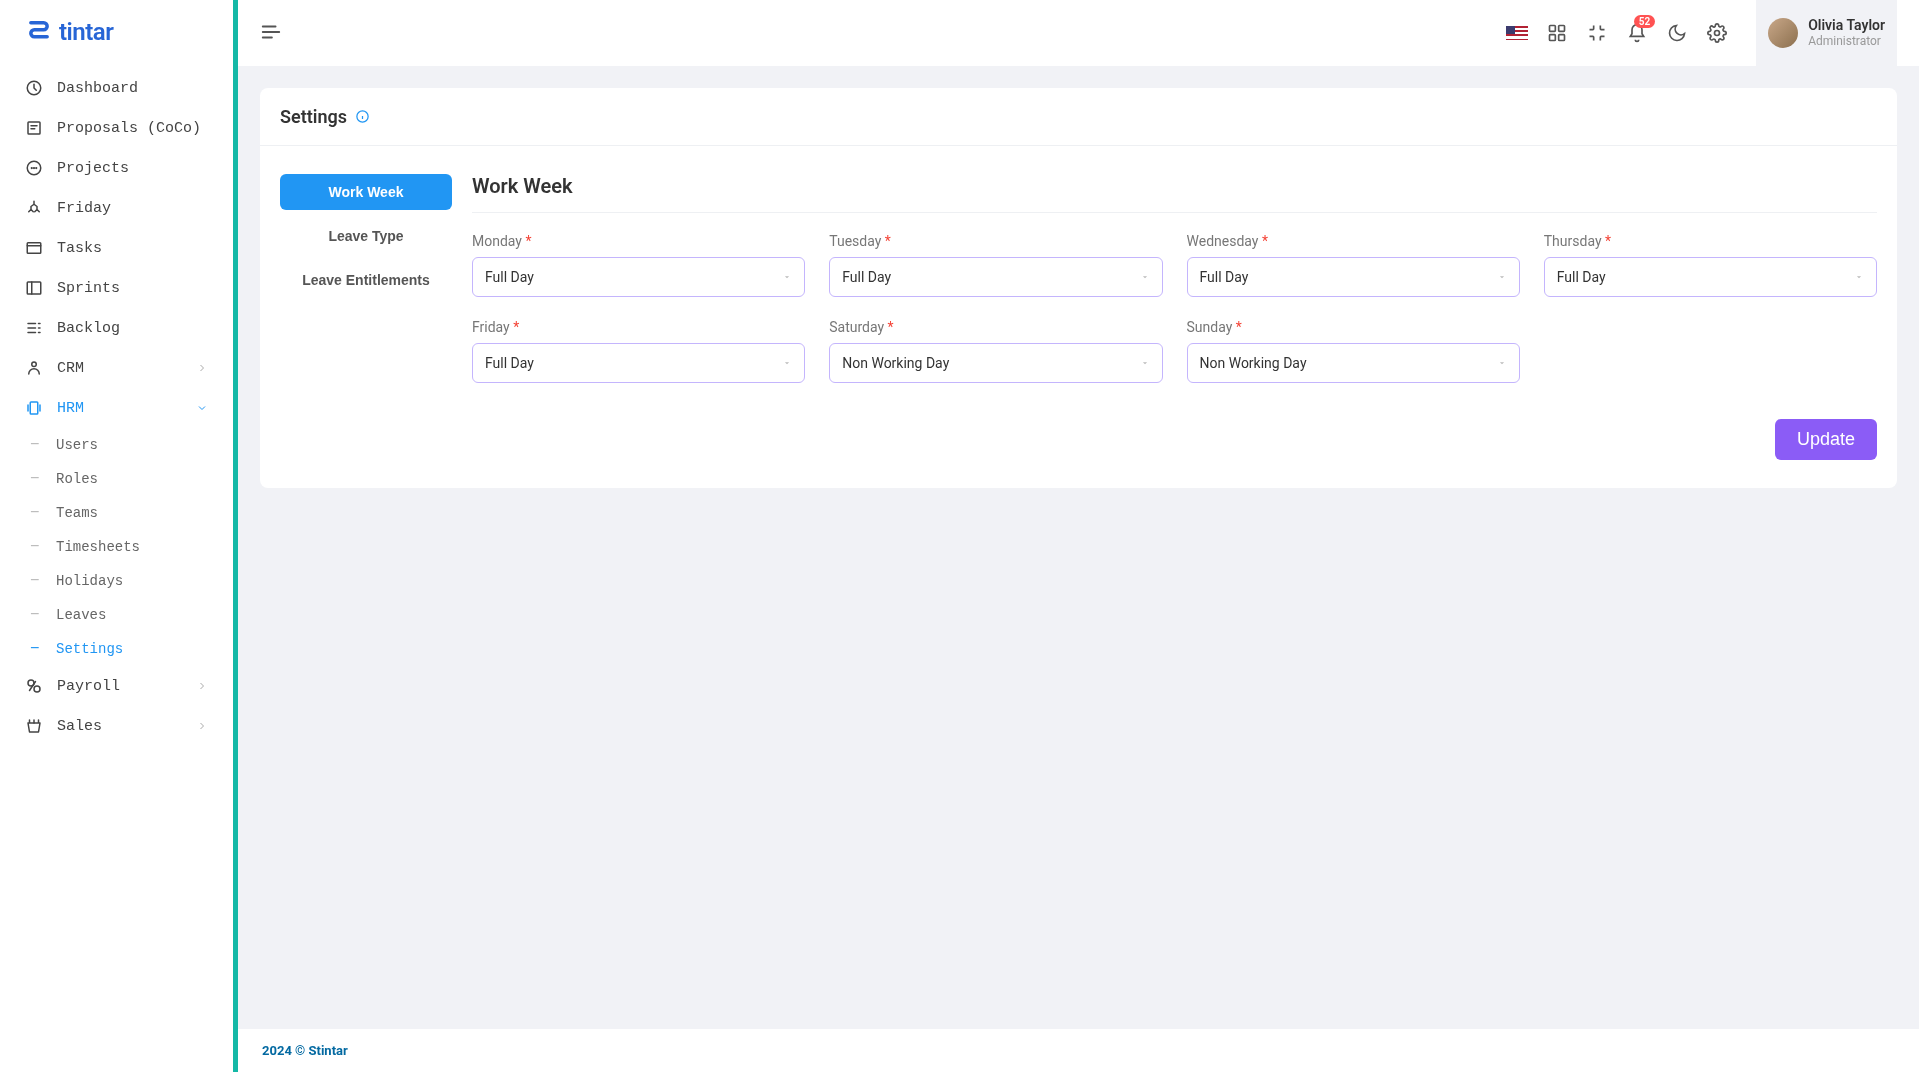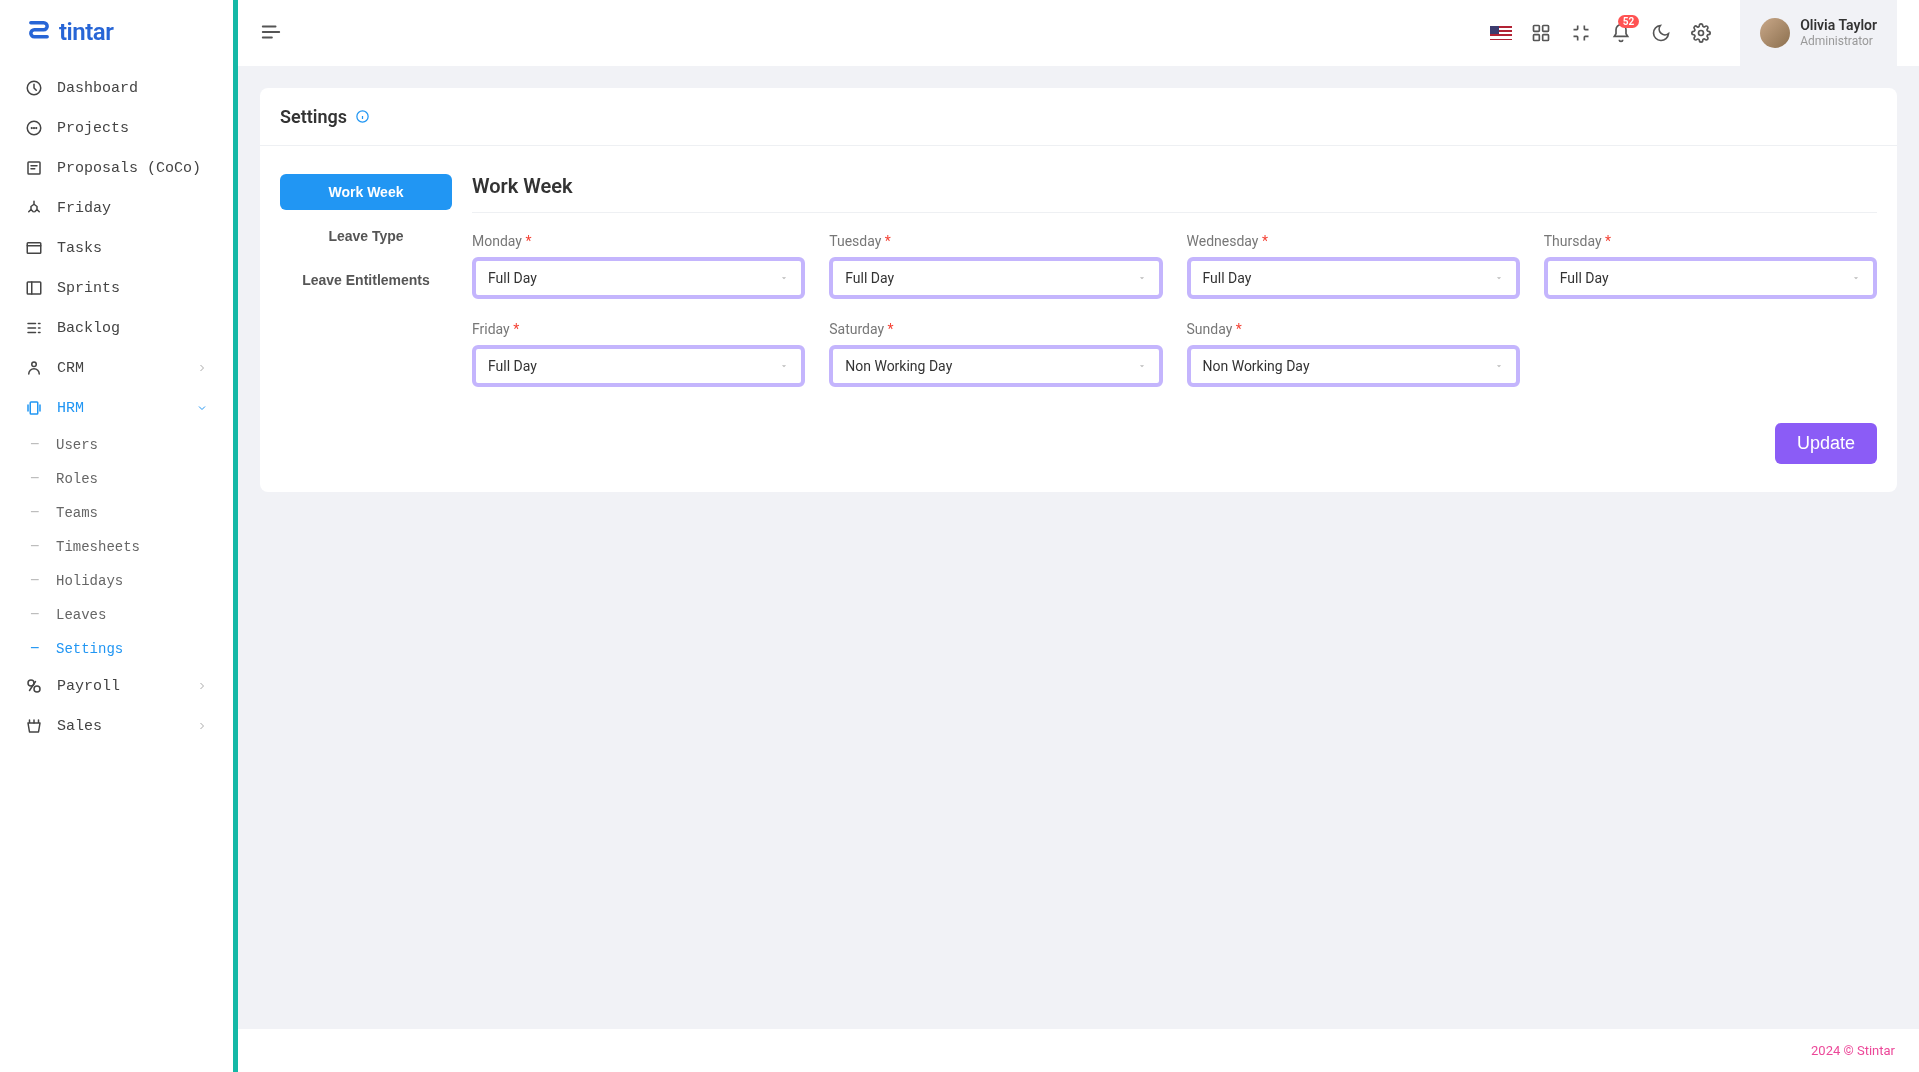--- a/index.html
+++ b/index.html
@@ -108,21 +108,21 @@
       border-radius: 8px;
       padding: 1px 5px;
       min-width: 16px;
       text-align: center;
     }
     .user-panel {
       display: flex;
       align-items: center;
       gap: 10px;
       background: #f1f2f6;
-      padding: 10px 20px;
+      padding: 10px 12px;
       margin-left: 10px;
       height: 66px;
       cursor: pointer;
     }
     .avatar {
       width: 30px; height: 30px; border-radius: 50%;
       background: linear-gradient(135deg, #c9a889, #8b6f4e);
     }
     .user-info { line-height: 1.3; }
     .user-name { font-weight: 600; font-size: 14px; color: #333; }
@@ -176,21 +176,21 @@
       grid-template-columns: repeat(4, 1fr);
       gap: 22px 24px;
     }
     .field { }
     .field-label { font-size: 14px; color: #777; margin-bottom: 8px; display: block; }
     .required { color: #f44336; }
     .select {
       display: flex;
       align-items: center;
       justify-content: space-between;
-      border: 4px solid #c4b5fd;
+      border: 1px solid #c4b5fd;
       border-radius: 6px;
       padding: 9px 12px;
       background: #fff;
       cursor: pointer;
       min-height: 40px;
     }
     .select-value { font-size: 14px; color: #333; }
     .select-caret { width: 10px; height: 10px; color: #bbb; }
     
     .form-actions {
@@ -205,24 +205,24 @@
       border-radius: 6px;
       padding: 10px 22px;
       font-size: 18px;
       font-weight: 500;
       cursor: pointer;
     }
 
     .footer {
       background: #fff;
       padding: 14px 24px;
-      text-align: right;
       font-size: 13px;
-      color: #ec4899;
+      color: #0369a1;
       margin-top: auto;
+      font-weight: bold;
     }
   </style>
 </head>
 <body>
 
 <div class="app">
   <aside class="sidebar">
     <div class="logo">
       <svg class="nav-icon" style="width:28px;height:28px" viewBox="0 0 24 24" fill="none" stroke="#2765d6" stroke-width="3">
         <path d="M5 4h11a3 3 0 0 1 0 6H8a3 3 0 0 0 0 6h11" stroke-linecap="round"></path>
@@ -232,31 +232,31 @@
     <nav class="nav" id="nav">
         <div class="nav-item">
           <svg class="nav-icon" viewBox="0 0 24 24" fill="none" stroke="currentColor" stroke-width="2" stroke-linecap="round" stroke-linejoin="round">
             <circle cx="12" cy="12" r="9"></circle>
             <path d="M12 7v5l3 3"></path>
           </svg>
           <span>Dashboard</span>
         </div>
         <div class="nav-item">
           <svg class="nav-icon" viewBox="0 0 24 24" fill="none" stroke="currentColor" stroke-width="2" stroke-linecap="round" stroke-linejoin="round">
+            <rect x="4" y="4" width="16" height="16" rx="1"></rect>
+            <path d="M8 9h8M8 13h5"></path>
+          </svg>
+          <span>Proposals (CoCo)</span>
+        </div>
+        <div class="nav-item">
+          <svg class="nav-icon" viewBox="0 0 24 24" fill="none" stroke="currentColor" stroke-width="2" stroke-linecap="round" stroke-linejoin="round">
             <circle cx="12" cy="12" r="9"></circle>
             <path d="M9 12h.01M12 12h.01M15 12h.01" stroke-width="3"></path>
           </svg>
           <span>Projects</span>
-        </div>
-        <div class="nav-item">
-          <svg class="nav-icon" viewBox="0 0 24 24" fill="none" stroke="currentColor" stroke-width="2" stroke-linecap="round" stroke-linejoin="round">
-            <rect x="4" y="4" width="16" height="16" rx="1"></rect>
-            <path d="M8 9h8M8 13h5"></path>
-          </svg>
-          <span>Proposals (CoCo)</span>
         </div>
         <div class="nav-item">
           <svg class="nav-icon" viewBox="0 0 24 24" fill="none" stroke="currentColor" stroke-width="2" stroke-linecap="round" stroke-linejoin="round">
             <path d="M12 3v4M12 7l-4 3M12 7l4 3M8 10v4M16 10v4M8 14l-3 3M8 14l3 3M16 14l-3 3M16 14l3 3"></path>
           </svg>
           <span>Friday</span>
         </div>
         <div class="nav-item">
           <svg class="nav-icon" viewBox="0 0 24 24" fill="none" stroke="currentColor" stroke-width="2" stroke-linecap="round" stroke-linejoin="round">
             <rect x="3" y="5" width="18" height="14" rx="1"></rect>

